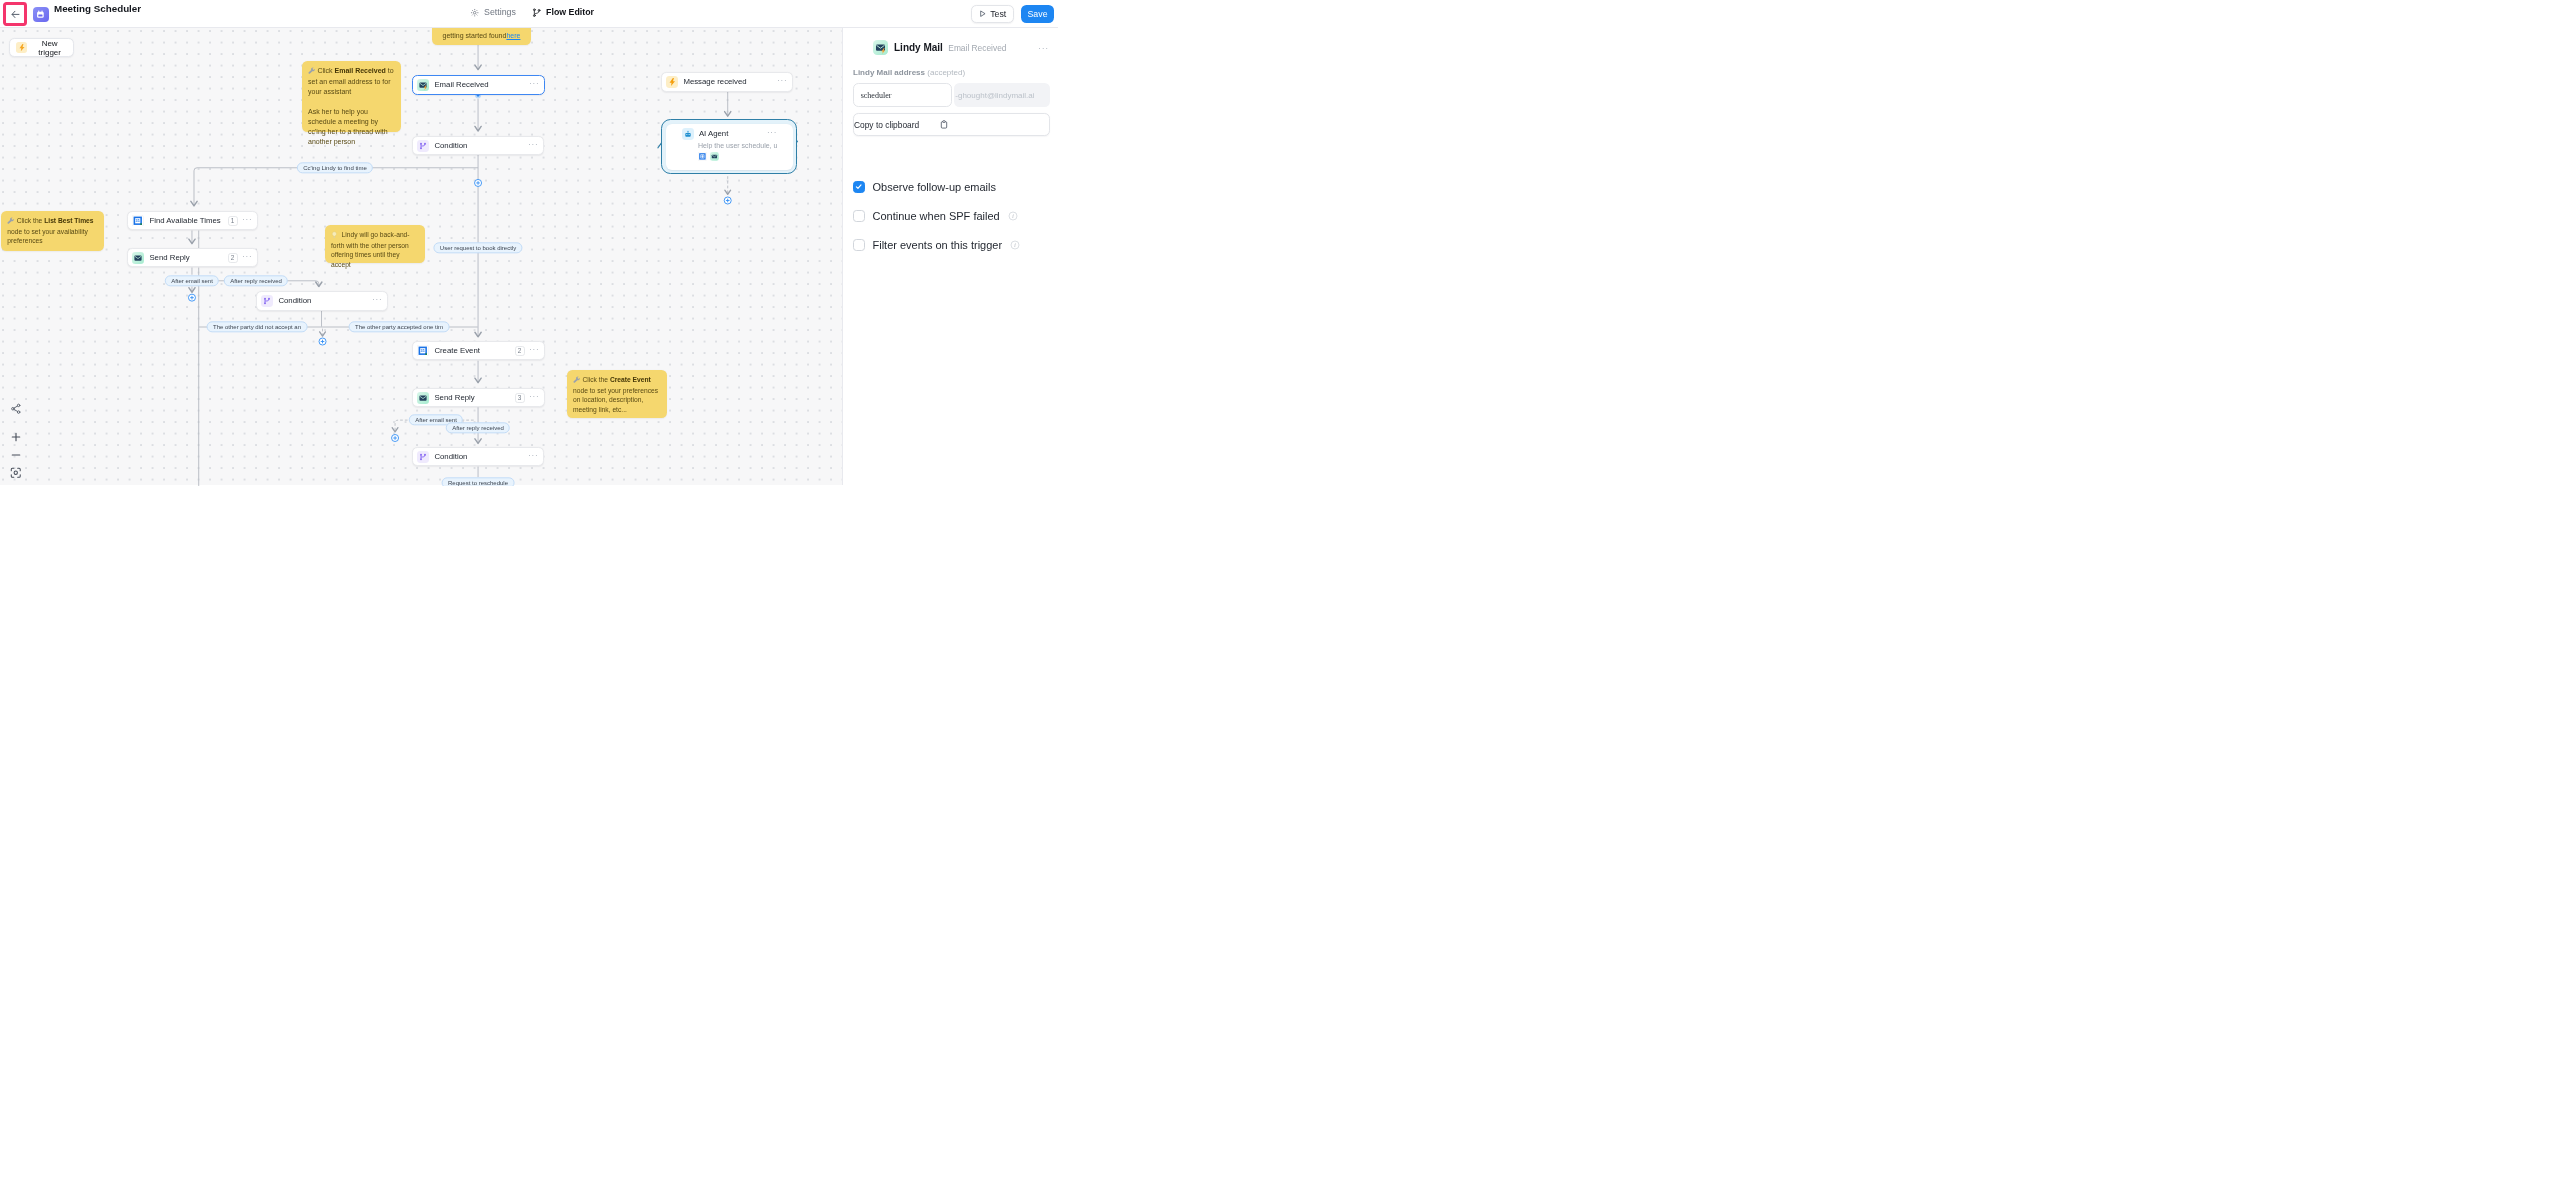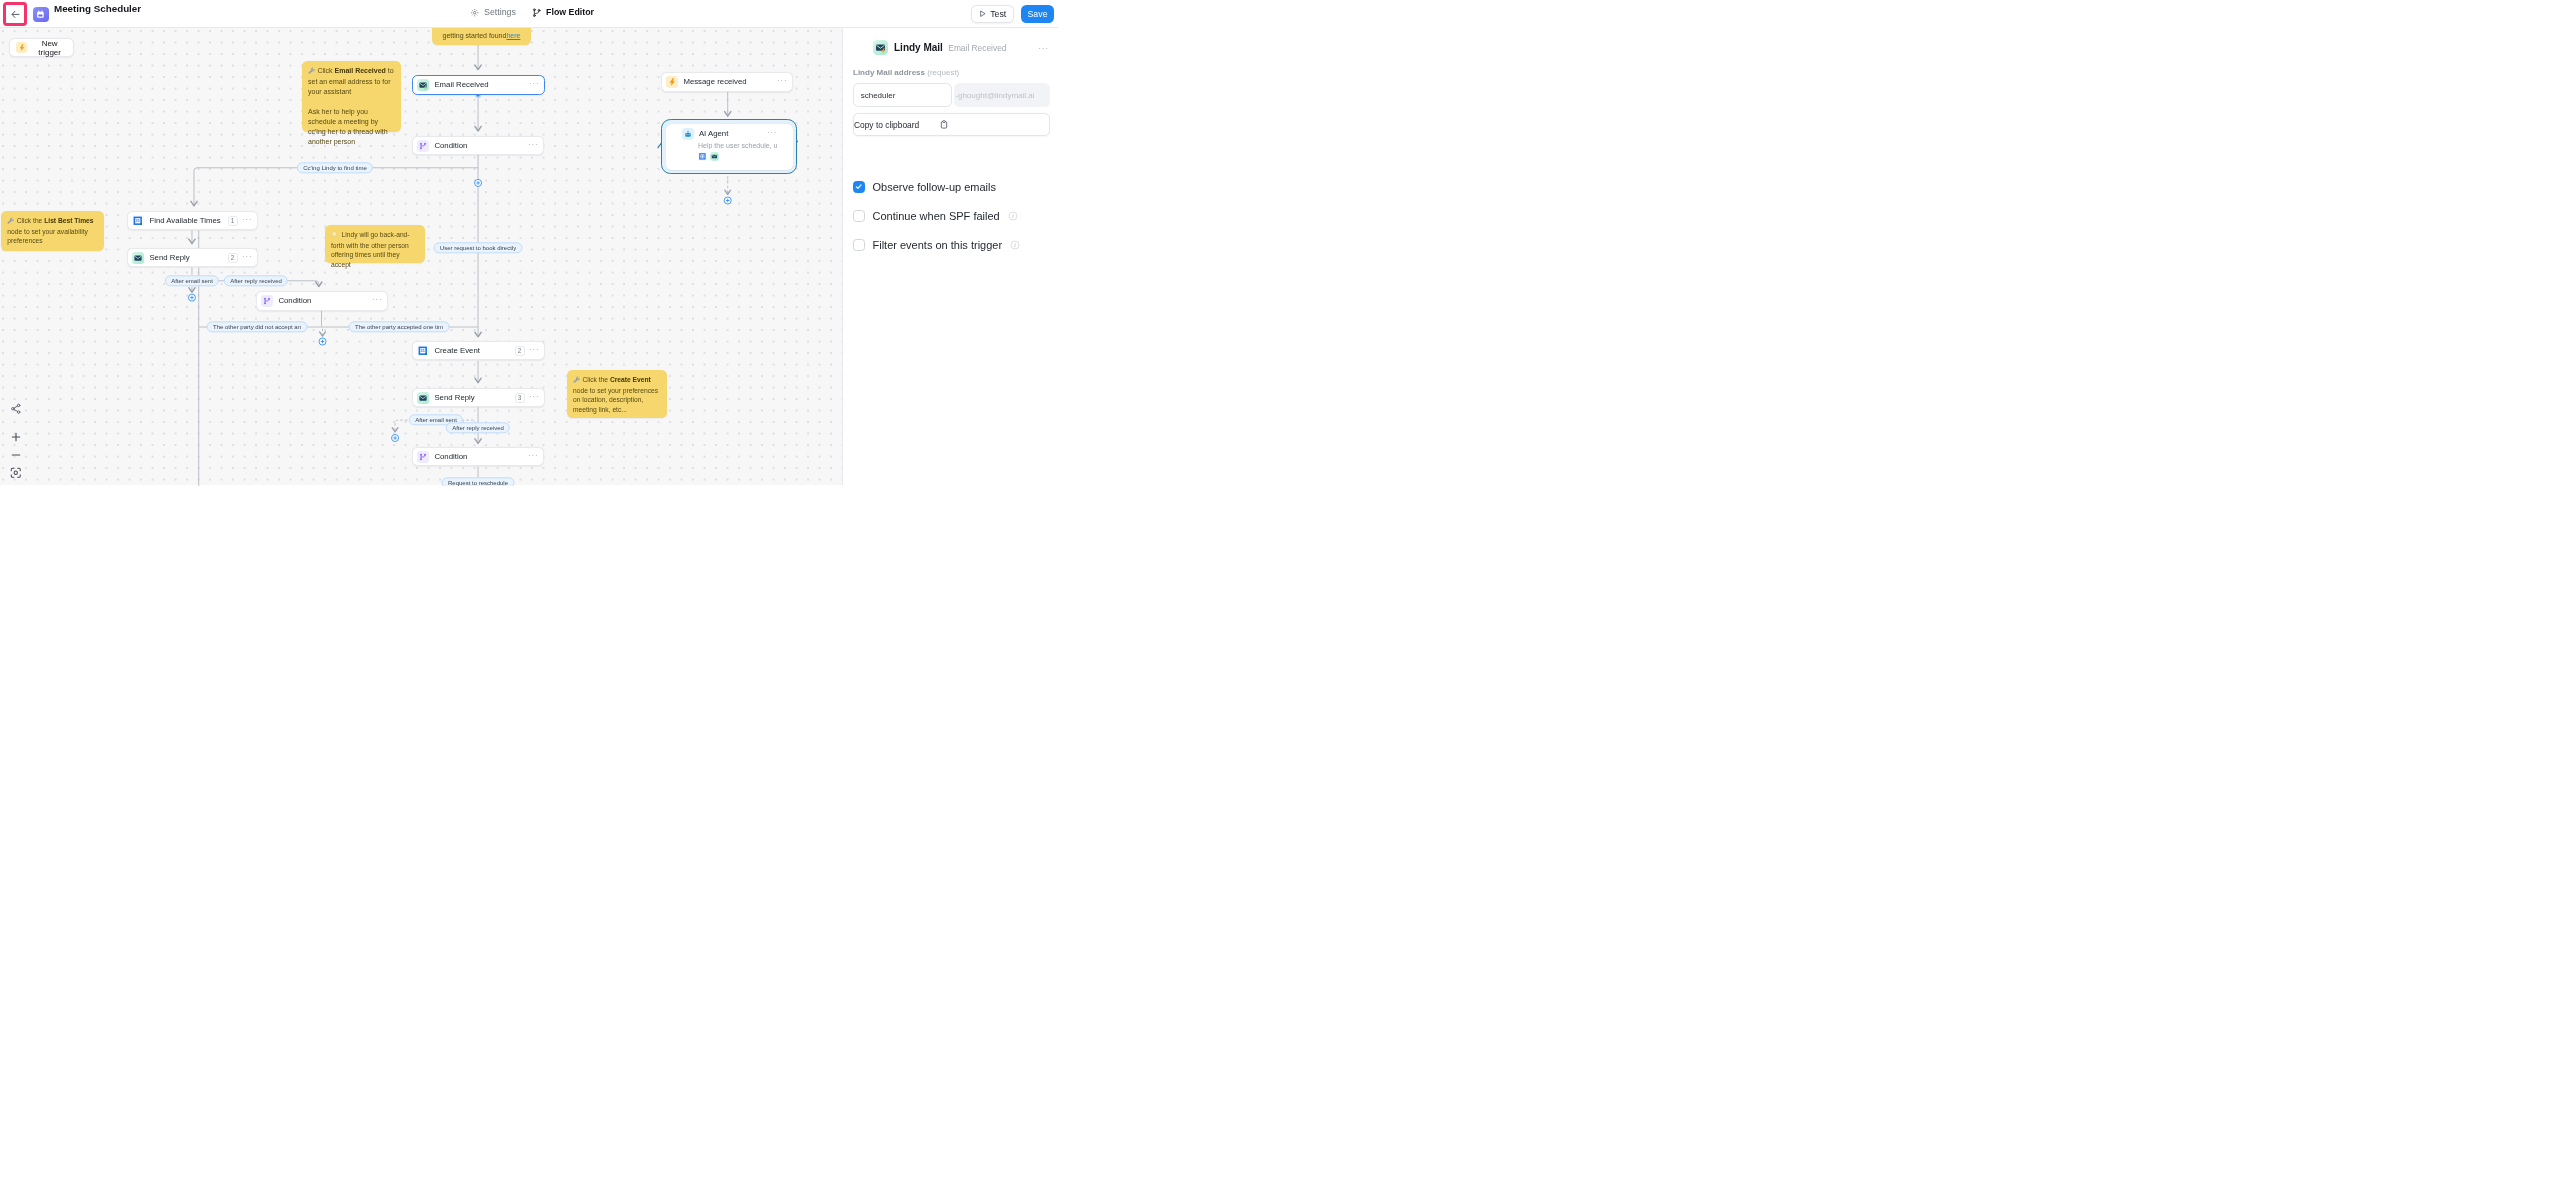--- a/index.html
+++ b/index.html
@@ -54,21 +54,21 @@
   
   .panel { position:absolute; left:842px; top:28px; width:216px; height:457px; background:#fff; border-left:0.7px solid #e8e9ee; z-index:10; }
   .p-head { position:absolute; left:10px; top:12px; width:196px; display:flex; align-items:center;padding-left:20px; }
   .p-mailicon { width:15px; height:15px; border-radius:4px; position:relative; flex:none; }
   .p-title { margin-left:6px; font-size:10px; font-weight:700; color:#15181e; }
   .p-sub { margin-left:5.4px; font-size:8.4px; color:#a2a8b0; }
   .p-more { margin-left:auto; color:#b0b6bf; font-size:8.8px; letter-spacing:0.7px; cursor:pointer; }
   .p-label { position:absolute; left:10px; top:40px; font-size:8px; font-weight:700; color:#8e959e; }
   .p-label .req { font-weight:400; color:#b3b9c0; }
   .p-inputrow { position:absolute; left:10px; top:55px; width:197px; height:24px; display:flex; gap:2px; }
-  .p-input { width:99px; height:24px; border:0.7px solid #e3e5e9; border-radius:5.4px; padding:0 6.7px; font-size:8px; color:#2a3038; font-family:Liberation Sans, sans-serif; outline:none; background:#fff; }
+  .p-input { width:99px; height:24px; border:0.7px solid #e3e5e9; border-radius:5.4px; padding:0 6.7px; font-size:8px; color:#2a3038; font-family:Liberation Serif, serif; outline:none; background:#fff; }
   .p-suffix { flex:1; height:24px; background:#f2f3f6; border-radius:5.4px; display:flex; align-items:center; padding-left:1.3px; font-size:8px; color:#bcc2ca; overflow:hidden; white-space:nowrap; }
   .p-copy { position:absolute; left:10px; top:85px; width:197px; height:23px; background:#fff; border:0.7px solid #e3e5e9; border-radius:5.4px; box-shadow:0 0.7px 1.3px rgba(16,24,40,.04); display:flex; align-items:center; justify-content:flex-start; gap:21px; font-size:8.4px; font-weight:500; color:#1f242d; cursor:pointer; }
   .cbrow { position:absolute; left:10px; display:flex; align-items:center; gap:8px; cursor:pointer; }
   .cb { width:11.5px; height:11.5px; border-radius:3.4px; border:0.7px solid #d2d6dc; background:#fff; display:flex; align-items:center; justify-content:center; flex:none; }
   .cb.checked { background:#1d86f2; border-color:#1d86f2; }
   .cbl { font-size:11px; color:#1f242d; }
   .info { width:10px; height:10px; flex:none; }
 </style>
 </head>
 <body>
@@ -432,21 +432,21 @@
             <path d="M14.2,11 L11.4,15.2 h1.9 L12.2,18.6 L16,14 h-2 L15.6,11 z" fill="#f7a231"></path>
           </svg>
       </span>
       <span class="p-title">Lindy Mail</span>
       <span class="p-sub">Email Received</span>
       <span class="p-more">···</span>
     </div>
 
     <div class="p-label">
       <span>Lindy Mail address</span>
-      <span class="req">(request)</span>
+      <span class="req">(accepted)</span>
     </div>
 
     <div class="p-inputrow">
       <input class="p-input" type="text" value="scheduler" style="">
       <div class="p-suffix">-ghought@lindymail.ai</div>
     </div>
 
     <button class="p-copy">
       <span>Copy to clipboard</span>
       <svg width="8" height="8.8" viewBox="0 0 16 18" fill="none" stroke="#374151" stroke-width="1.5" stroke-linejoin="round">

